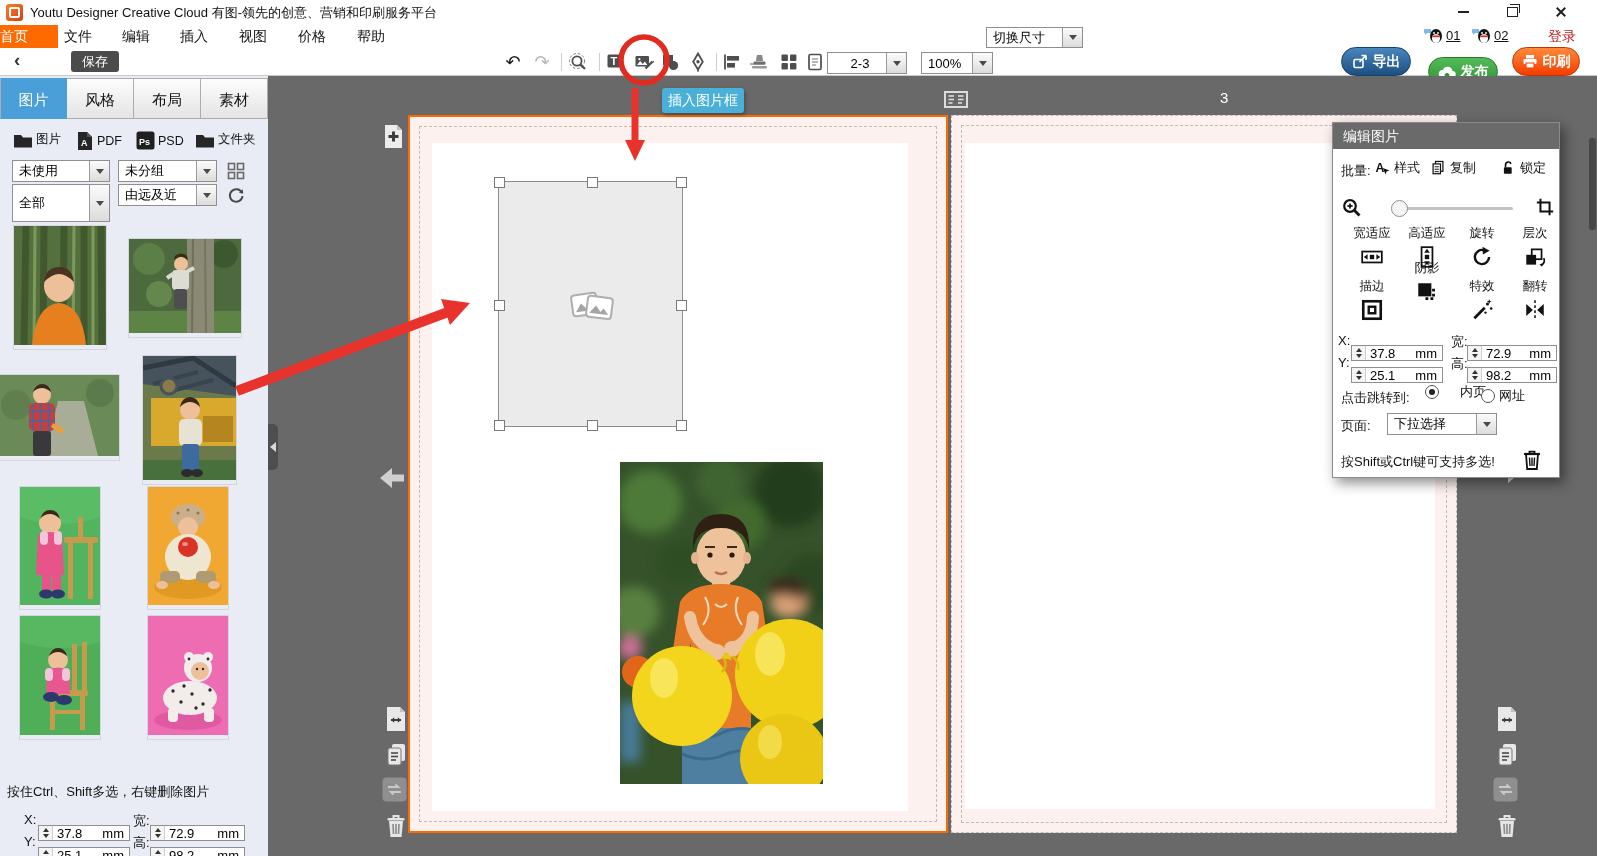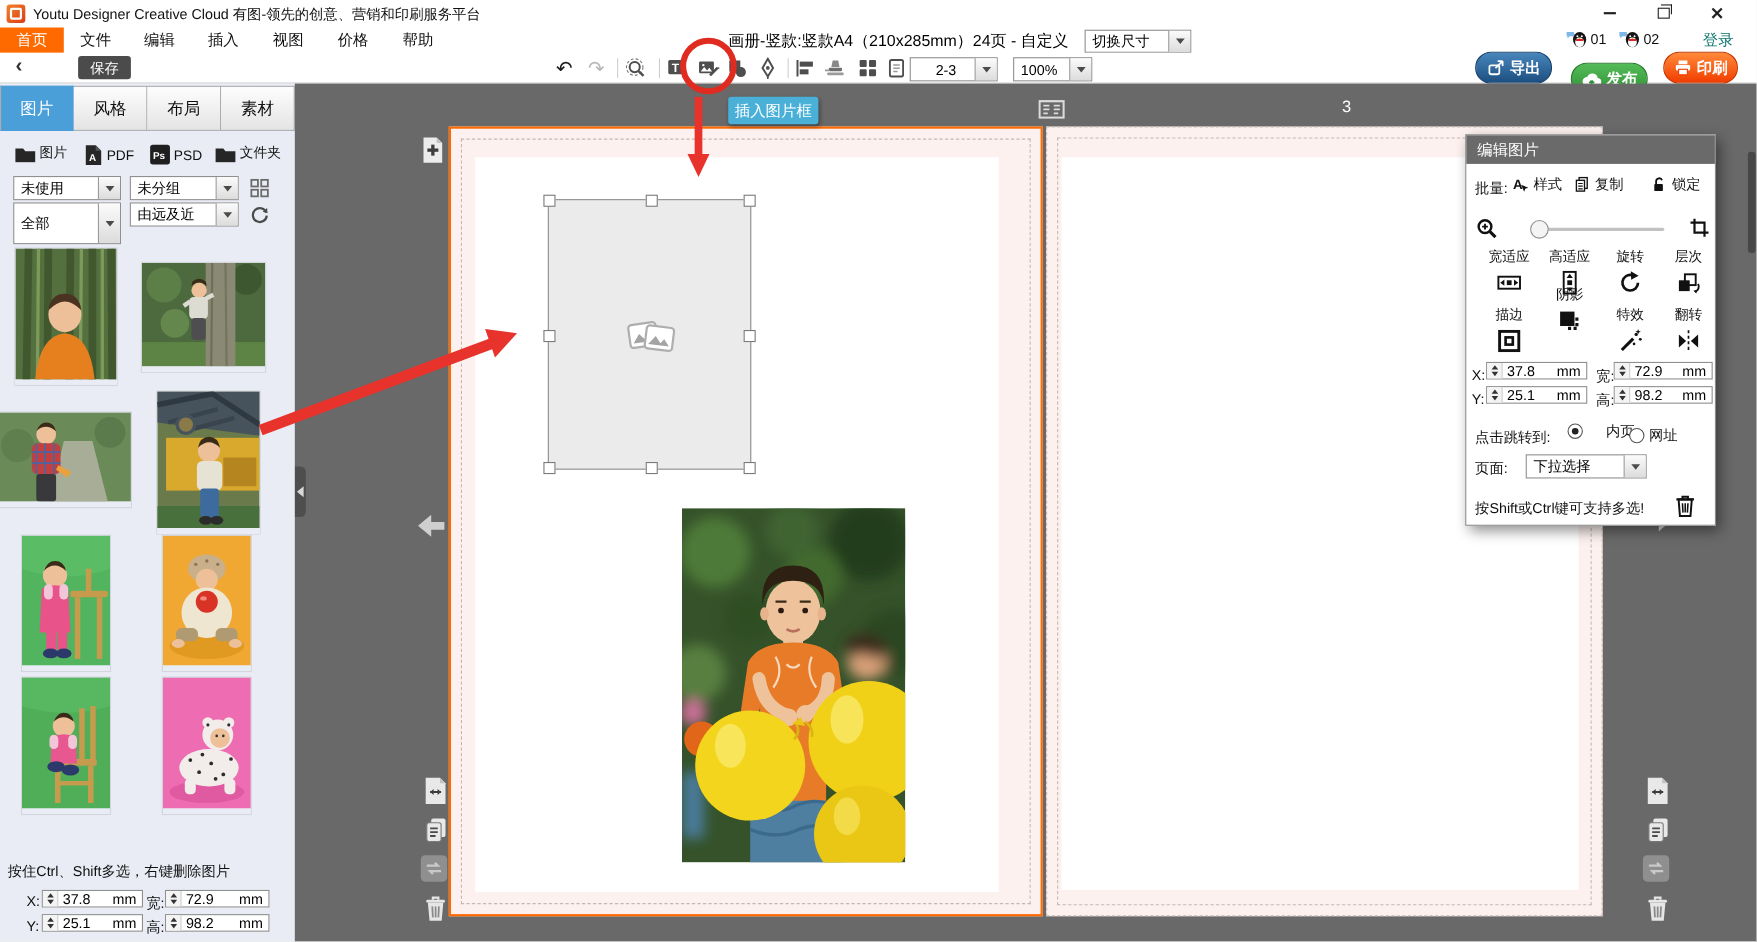--- a/index.html
+++ b/index.html
@@ -14,24 +14,24 @@
   .app-title{left:30px;top:4px;font-size:13px;color:#111;}
   .winbtn{top:0;width:34px;height:24px;display:flex;align-items:center;justify-content:center;}
   .win-min-g{width:11px;height:2px;background:#222;}
   .win-rest-g{width:9px;height:8px;border:1.5px solid #222;position:relative;}
   .win-rest-g:before{content:"";position:absolute;left:2px;top:-4px;width:9px;height:8px;border:1.5px solid #222;border-bottom:none;border-left:none;}
   .win-x-g{position:relative;width:12px;height:12px;}
   .win-x-g:before,.win-x-g:after{content:"";position:absolute;left:5px;top:0;width:2px;height:12px;background:#222;}
   .win-x-g:before{transform:rotate(45deg);} .win-x-g:after{transform:rotate(-45deg);}
   
   #menubar{left:0;top:25px;width:1597px;height:23px;background:#fff;}
-  .menu-item{top:0;height:23px;line-height:23px;text-align:center;font-size:14px;color:#111;}
+  .menu-item{top:0;height:23px;line-height:23px;text-align:left;font-size:14px;color:#111;}
   .menu-active{background:#ff6a00;color:#fff;}
   .doc-title{left:662px;top:3px;font-size:14.5px;color:#000;}
-  .qq-badge{display:flex;align-items:center;gap:2px;font-size:13px;color:#111;}
+  .qq-badge{display:flex;align-items:center;gap:2px;font-size:13px;color:#111;text-decoration:underline;}
   
   #toolbar{left:0;top:48px;width:1597px;height:28px;background:#fff;border-bottom:1px solid #c9c9c9;}
   .back-glyph{left:14px;top:49px;font-size:19px;font-weight:bold;color:#333;}
   .save-btn{left:48px;top:51px;width:48px;height:21px;background:#4b4b4b;color:#fff;border-radius:3px;font-size:13px;text-align:center;line-height:21px;margin-left:23px;}
   .tb-ico{top:51px;width:22px;height:22px;display:flex;align-items:center;justify-content:center;}
   .tb-sep{top:53px;width:1px;height:18px;background:#cfcfcf;}
   .glyph-undo{font-size:18px;color:#1c1c1c;line-height:20px;}
   .glyph-redo{font-size:18px;color:#b8b8b8;line-height:20px;}
   .sel{display:flex;align-items:center;border:1px solid #8f8f8f;background:#fff;}
   .sel .v{flex:1;padding-left:6px;font-size:13px;color:#000;overflow:hidden;white-space:nowrap;}
@@ -43,21 +43,21 @@
   .cta-print{background:linear-gradient(#ff8a3a,#f23d00);border:1px solid #c33403;}
   
   #sidebar{left:0;top:76px;width:268px;height:780px;background:#e9ecf4;}
   .tabs{left:0;top:2px;width:268px;height:41px;display:flex;}
   .tab{width:67px;height:41px;line-height:41px;text-align:center;font-size:15px;color:#111;background:linear-gradient(#fdfdfd,#e4e4e4);border:1px solid #adadad;border-left:none;box-sizing:border-box;}
   .tab:first-child{border-left:1px solid #adadad;}
   .tab-active{background:#4b9fd9;color:#fff;border-color:#4b9fd9;}
   .src-item{top:55px;display:flex;align-items:center;gap:3px;font-size:12.5px;color:#111;}
   .thumb{box-shadow:0 0 0 1px #d4d6de;}
   .sb-hint{left:7px;top:707px;font-size:13px;color:#111;}
-  .spin{display:flex;align-items:center;border:1px solid #8f8f8f;background:#fff;height:16px;}
+  .spin{display:flex;align-items:center;border:1px solid #8f8f8f;background:#fff;height:16px;margin-top:16px;}
   .spin .arr{width:13px;align-self:stretch;display:flex;flex-direction:column;align-items:center;justify-content:center;gap:2px;border-right:1px solid #cfcfcf;background:#f4f4f4;}
   .tri-up-s{width:0;height:0;border-left:3.5px solid transparent;border-right:3.5px solid transparent;border-bottom:4.5px solid #333;}
   .tri-dn-s{width:0;height:0;border-left:3.5px solid transparent;border-right:3.5px solid transparent;border-top:4.5px solid #333;}
   .spin .val{flex:1;font-size:13px;padding-left:4px;color:#000;}
   .spin .unit{font-size:13px;padding-right:5px;color:#000;}
   .fld-lab{font-size:13px;color:#111;}
   
   #canvas{left:268px;top:76px;width:1329px;height:780px;background:#696969;overflow:hidden;}
   .page{background:#fcf1ee;}
   .page-left{left:140px;top:39px;width:540px;height:718px;border:2px solid #ff6a00;}
@@ -107,21 +107,20 @@
 
   <div class="abs" id="menubar">
     <div class="abs menu-item menu-active" style="left:0;width:58px;">首页</div>
     <div class="abs menu-item" style="left:64px;width:46px;">文件</div>
     <div class="abs menu-item" style="left:122px;width:46px;">编辑</div>
     <div class="abs menu-item" style="left:180px;width:46px;">插入</div>
     <div class="abs menu-item" style="left:239px;width:46px;">视图</div>
     <div class="abs menu-item" style="left:298px;width:46px;">价格</div>
     <div class="abs menu-item" style="left:357px;width:46px;">帮助</div>
 
-    <div class="abs doc-title nowrap">画册-竖款:竖款A4（210x285mm）24页 - 自定义</div>
     <div class="abs sel" style="left:986px;top:2px;width:97px;height:21px;align-items:flex-end;">
       <span class="v">切换尺寸</span>
       <span class="a">
           <span class="tri-down"></span>
         </span>
     </div>
 
     <div class="abs qq-badge" style="left:1424px;top:2px;">
       <svg width="20" height="17" viewBox="0 0 20 17">
           <path d="M0,2 h7 v4 h-4 l-2,2 v-2 h-1 z" fill="#7db8e8"></path>
@@ -139,21 +138,21 @@
           <path d="M0,2 h7 v4 h-4 l-2,2 v-2 h-1 z" fill="#7db8e8"></path>
           <ellipse cx="12" cy="9" rx="6" ry="7" fill="#141414"></ellipse>
           <ellipse cx="12" cy="11.5" rx="4" ry="4.5" fill="#fff"></ellipse>
           <circle cx="10" cy="6" r="0.9" fill="#fff"></circle>
           <circle cx="14" cy="6" r="0.9" fill="#fff"></circle>
           <path d="M11,7.6 h2 l-1,1.5 z" fill="#f5a623"></path>
           <rect x="8.4" y="8.4" width="7.2" height="1.8" rx="0.9" fill="#d8262a"></rect>
         </svg>
       <span>02</span>
     </div>
-    <div class="abs" style="left:1548px;top:3px;font-size:14px;color:#0f766e;">登录</div>
+    <div class="abs" style="left:1548px;top:3px;font-size:14px;color:#b91c1c;">登录</div>
   </div>
 
   <div class="abs" id="toolbar"></div>
   <div class="abs back-glyph">‹</div>
   <div class="abs save-btn">保存</div>
 
   <div class="abs tb-ico" style="left:502px;">
       <span class="glyph-undo">↶</span>
     </div>
   <div class="abs tb-ico" style="left:531px;">

